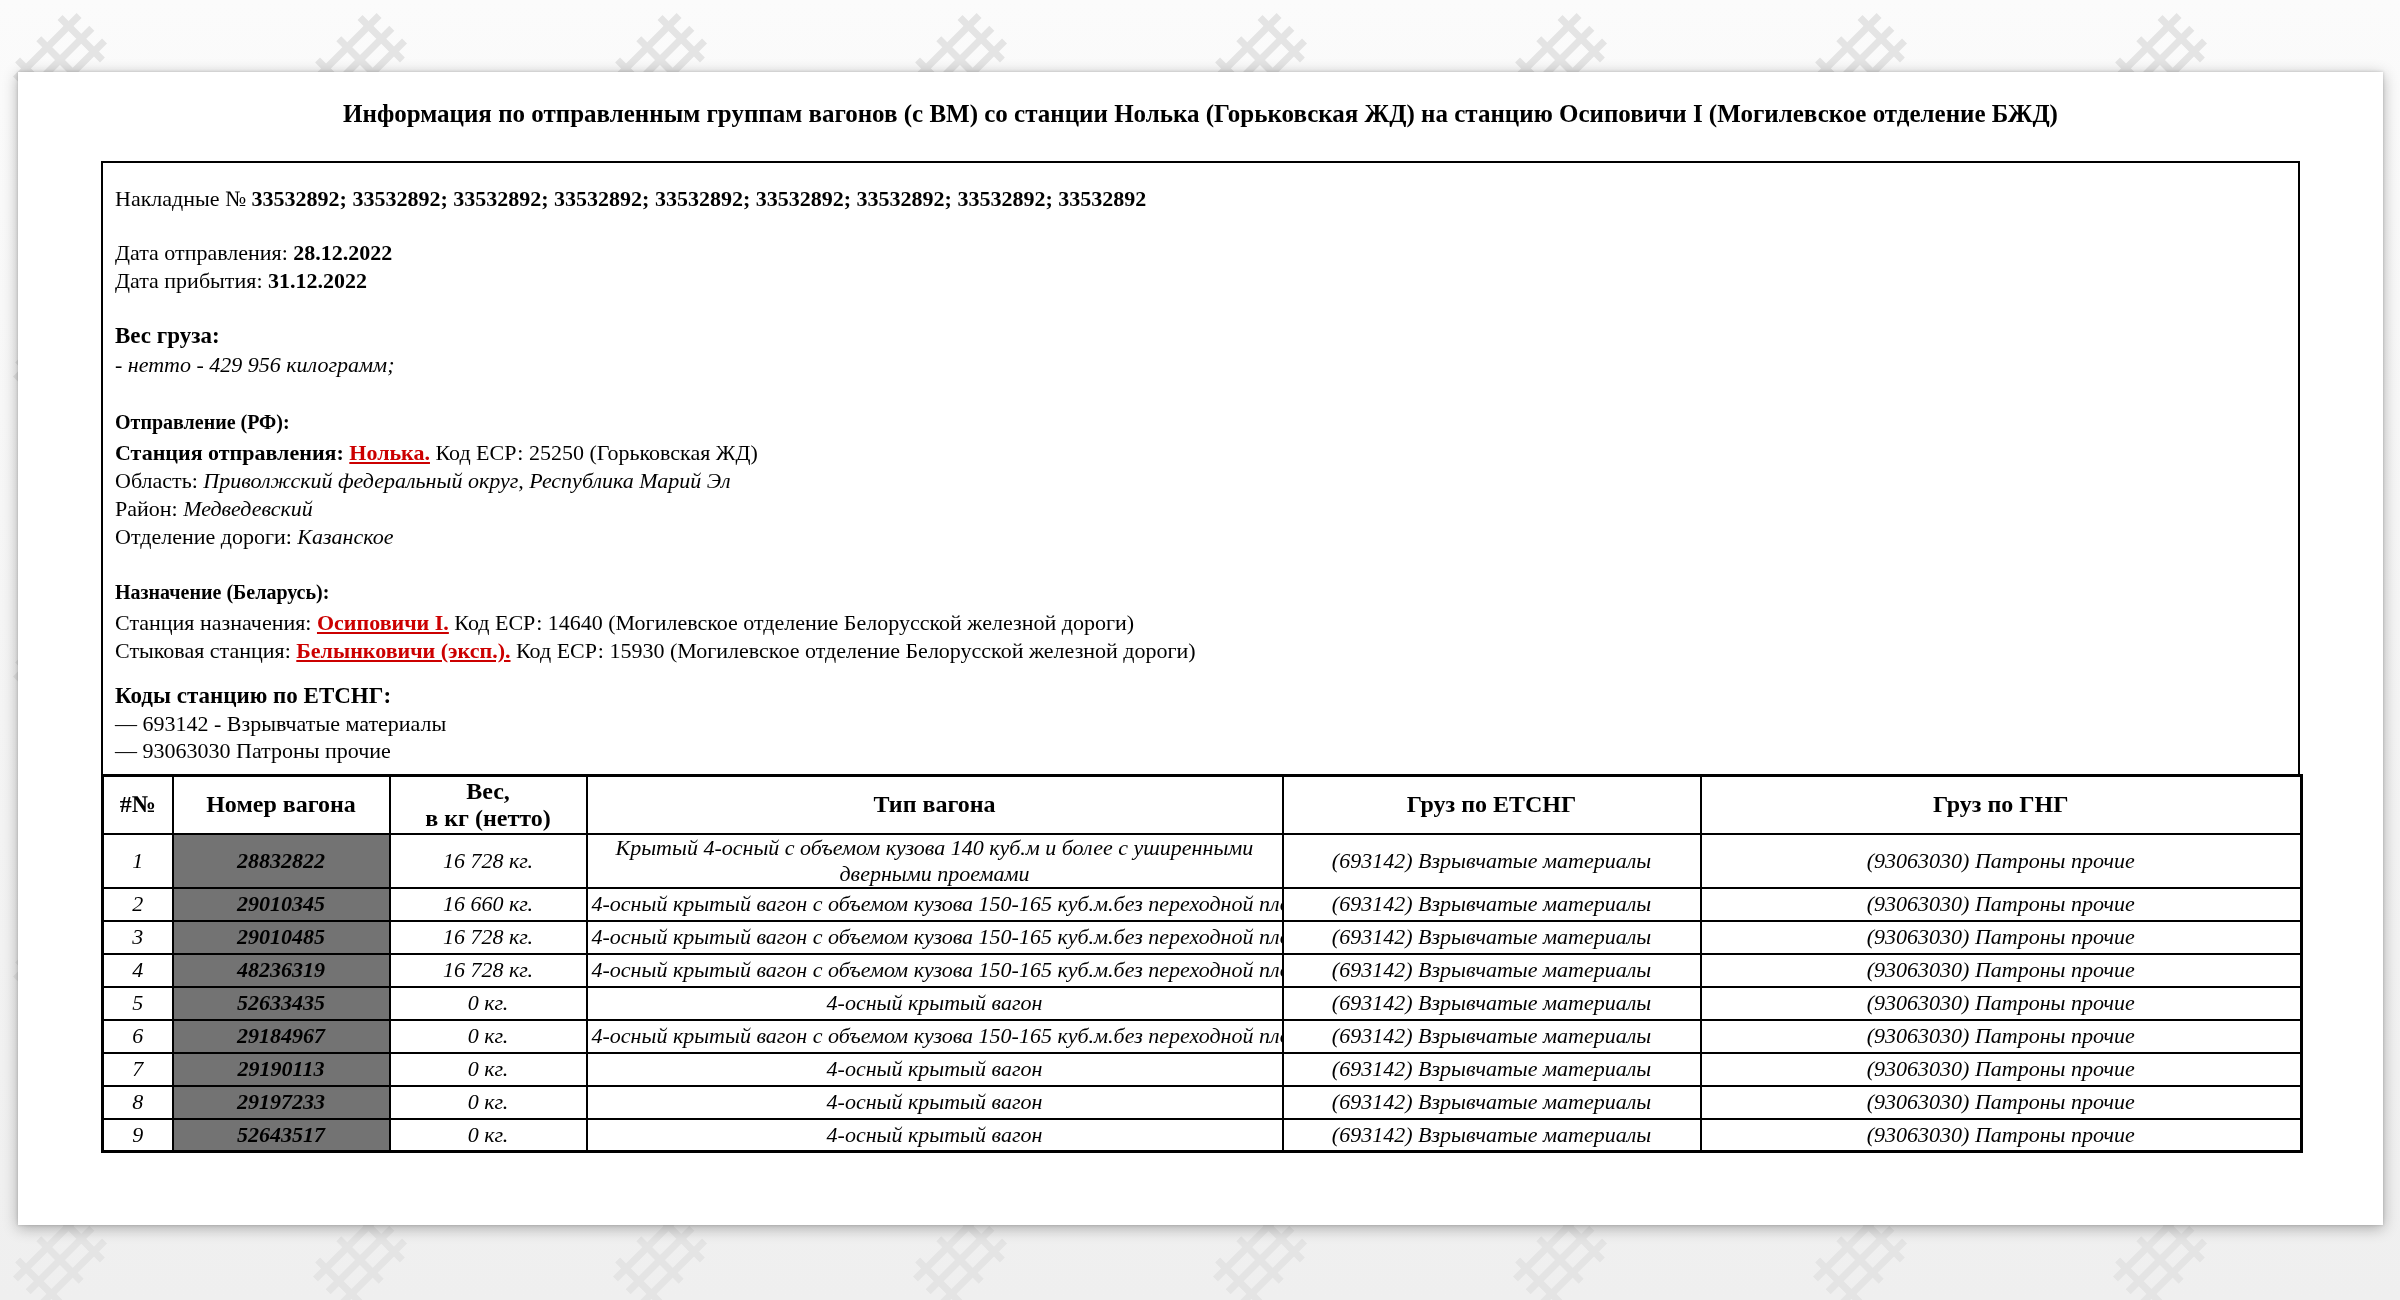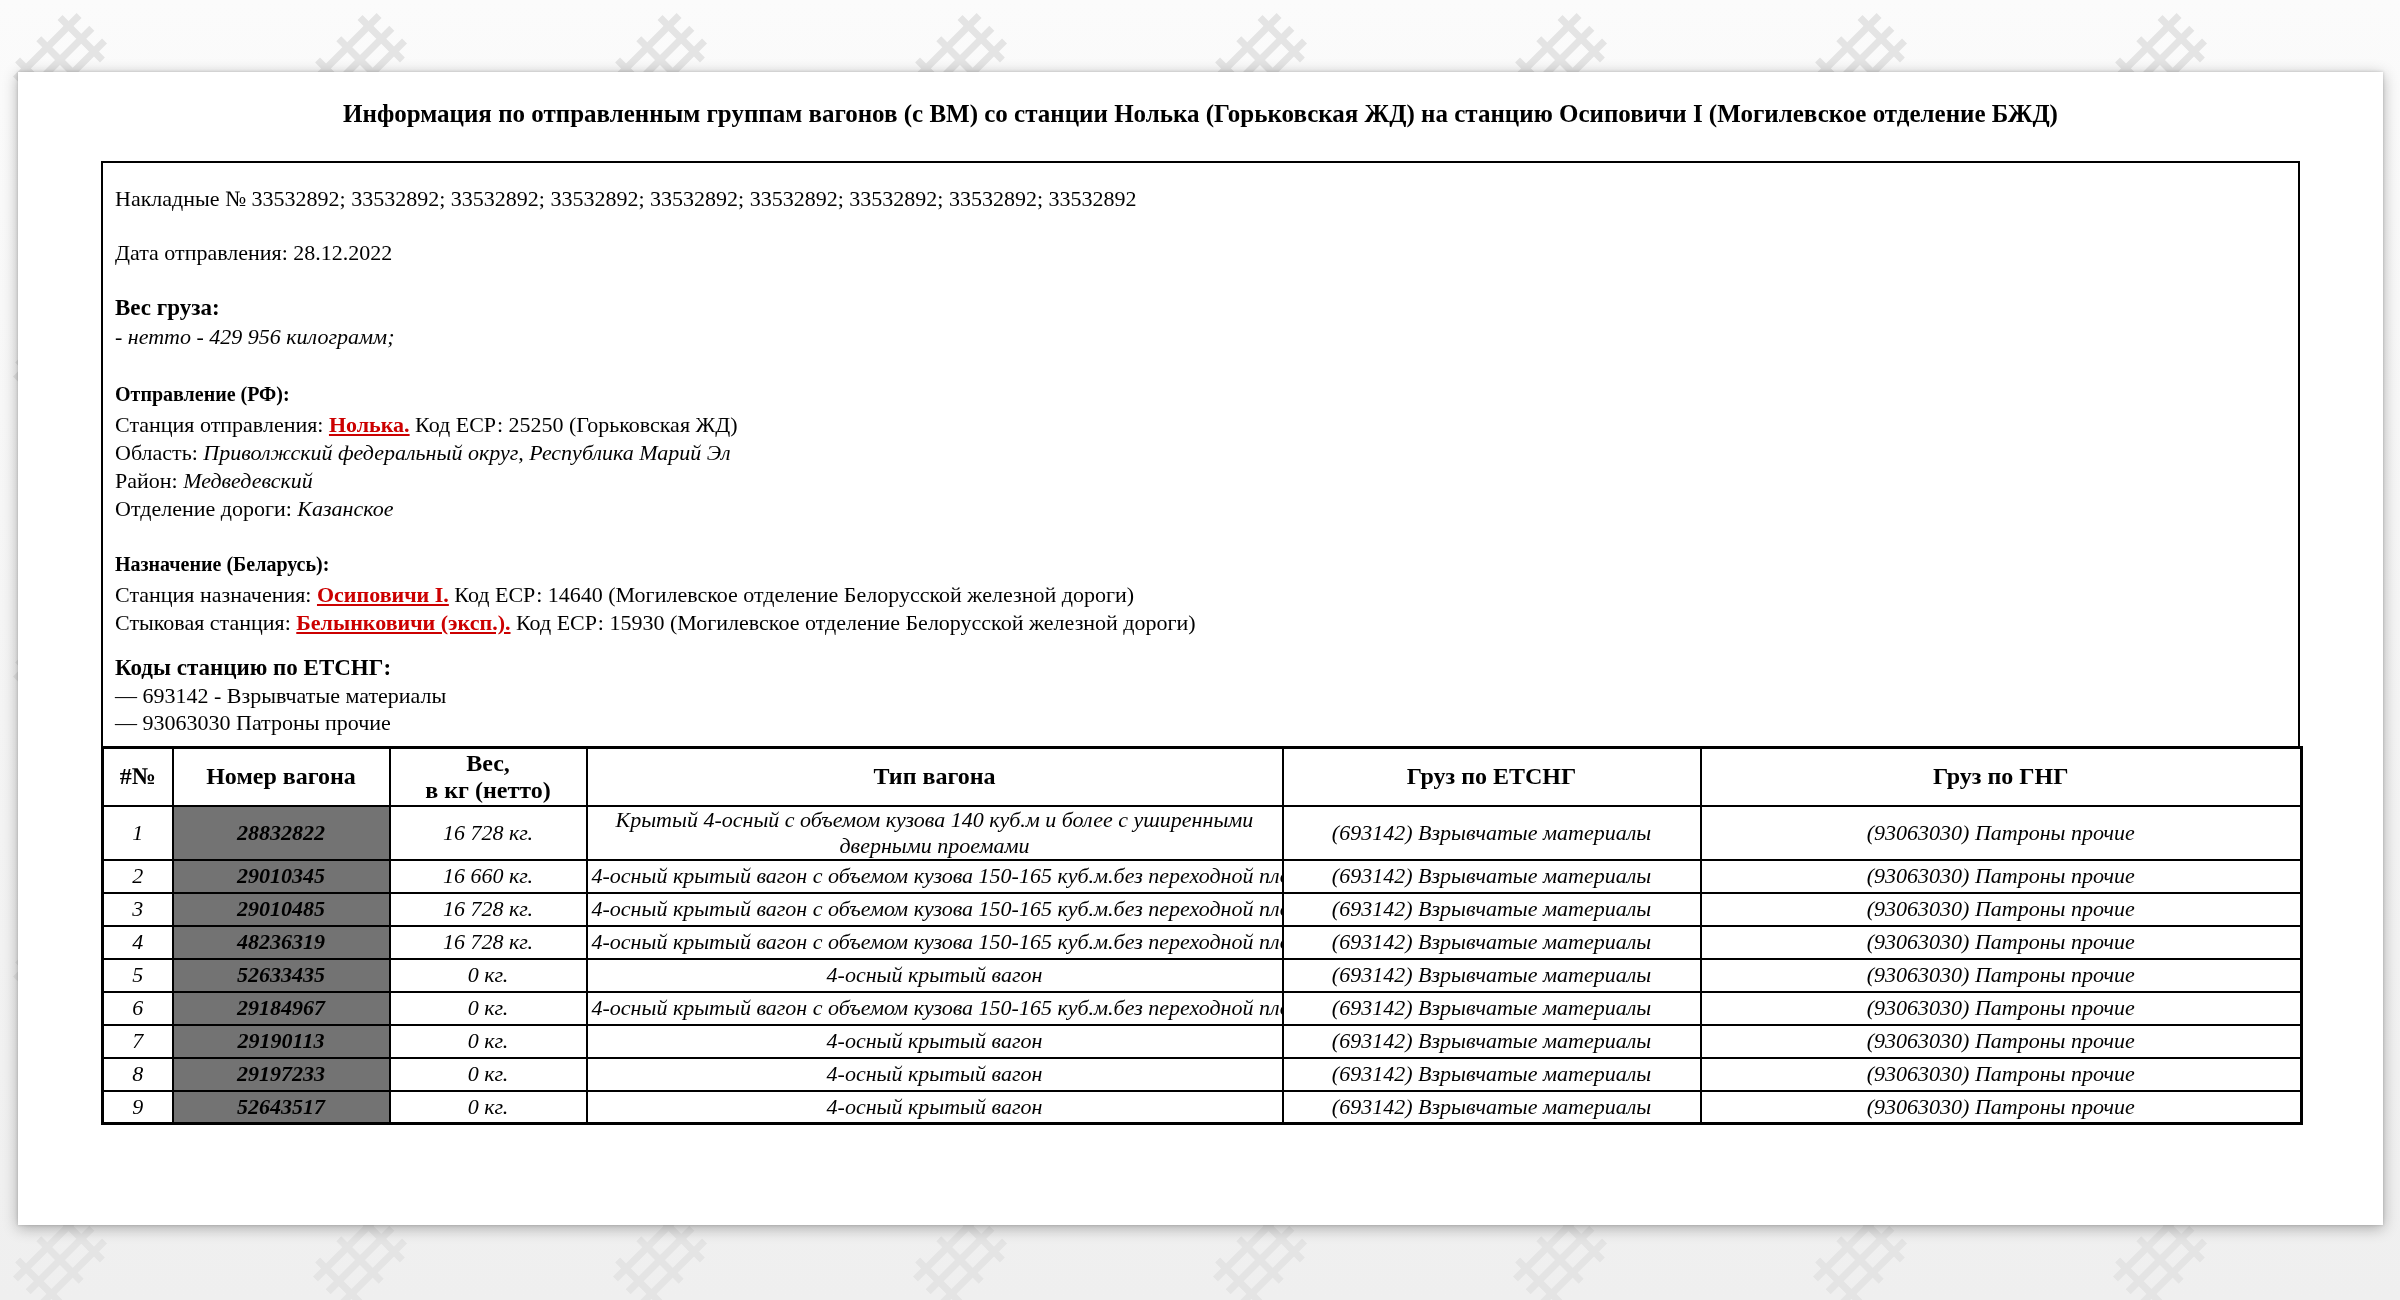--- a/index.html
+++ b/index.html
@@ -19,21 +19,21 @@
     padding-top:27px;text-align:center;font-weight:bold;font-size:25px;line-height:30px;
   }
   .info-box{
     margin:32px 83px 0 83px;border:2px solid #000;border-bottom:none;
     padding:22px 12px 10px 12px;box-sizing:border-box;font-size:22px;
   }
   .line{line-height:28px;}
   .gap-md{margin-top:26px;}
   .gap-sm{margin-top:24px;}
   .gap-xs{margin-top:16px;}
-  .b{font-weight:normal;margin-top:22px;}
+  .b{font-weight:bold;margin-top:22px;}
   .i{font-style:italic;}
   .section-heading{font-size:20px;font-weight:bold;line-height:34px;}
   .sub-heading{font-size:23px;font-weight:bold;line-height:30px;}
   .code-heading{font-size:23px;font-weight:bold;line-height:29px;}
   .code-item{line-height:27px;}
   .red-link{color:#CC0000;font-weight:bold;text-decoration:underline;cursor:pointer;}
   .wagon-table{
     margin:0 83px;width:2199px;table-layout:fixed;border-collapse:collapse;
     border:3px solid #000;font-size:22px;
   }
@@ -88,20 +88,24 @@
   <div class="info-box">
 
     <div class="line">
       <span>Накладные №</span>
       <span class="b">33532892; 33532892; 33532892; 33532892; 33532892; 33532892; 33532892; 33532892; 33532892</span>
     </div>
 
     <div class="line gap-md">
       <span>Дата отправления:</span>
       <span class="b">28.12.2022</span>
+    </div>
+    <div class="line">
+      <span>Дата прибытия:</span>
+      <span class="b">31.12.2022</span>
     </div>
 
     <div class="sub-heading gap-md">Вес груза:</div>
     <div class="line i">- нетто - 429 956 килограмм;</div>
 
     <div class="section-heading gap-md">Отправление (РФ):</div>
     <div class="line">
       <span class="b">Станция отправления:</span>
       <span class="red-link">Нолька.</span>
       <span>Код ЕСР: 25250 (Горьковская ЖД)</span>

